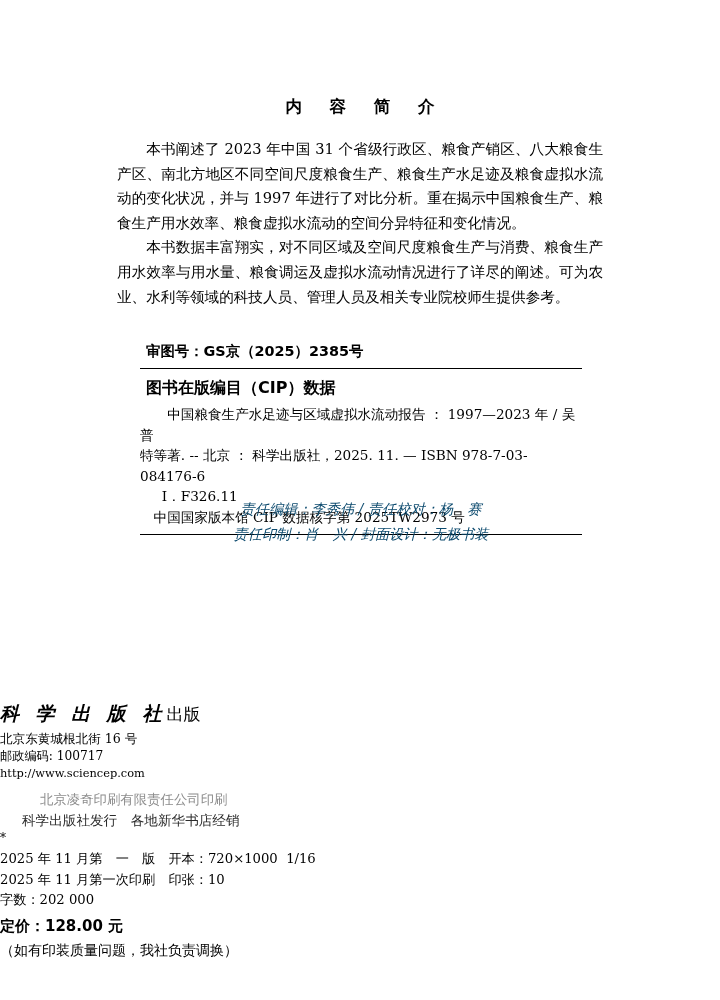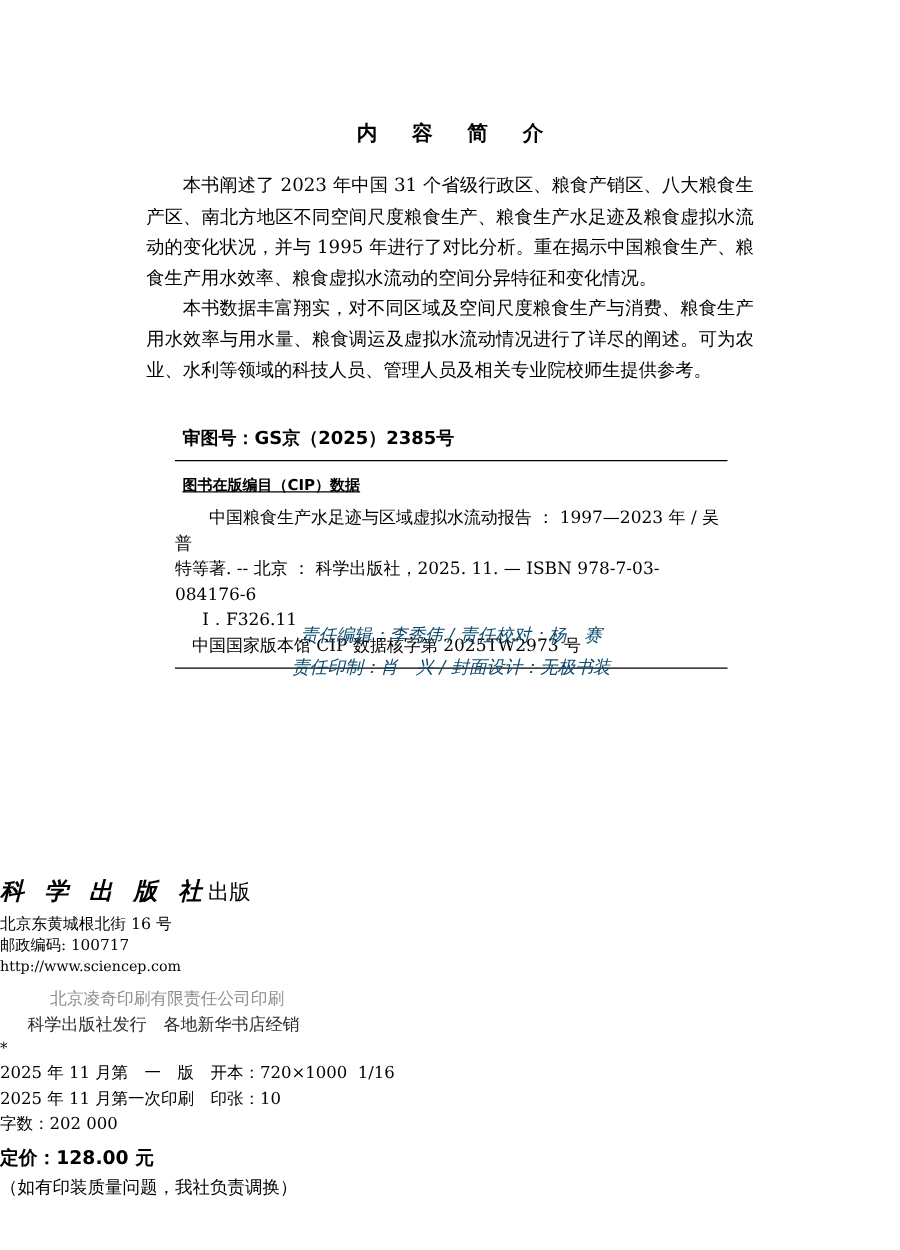--- a/index.html
+++ b/index.html
@@ -68,27 +68,26 @@
     font-family: "DejaVu Sans", "Liberation Sans", sans-serif;
   }
   .rule {
     border: 0;
     border-top: 1px solid #000;
     margin: 6px 0 0 0;
     height: 0;
     width: 100%;
   }
   .cip-heading {
-    font-size: 12px;
+    font-size: 16px;
     font-weight: bold;
     line-height: 22px;
     padding-left: 6px;
     margin-top: 8px;
     font-family: "DejaVu Sans", "Liberation Sans", sans-serif;
-    text-decoration: underline;
   }
   .cip-body {
     font-size: 13.6px;
     line-height: 20.5px;
     margin-top: 5px;
   }
   .cip-line-1 { text-indent: 2em; }
   .cip-line-2 { text-indent: 0; }
   .cip-line-3 { padding-left: 1.6em; }
   .cip-line-4 { text-indent: 1em; }
@@ -190,21 +189,21 @@
     margin-top: 1px;
   }
 </style>
 </head>
 <body>
 
 <div class="page">
 
   <div class="abstract-block">
     <div class="abstract-title">内 容 简 介</div>
-    <p class="abstract-para">本书阐述了 2023 年中国 31 个省级行政区、粮食产销区、八大粮食生产区、南北方地区不同空间尺度粮食生产、粮食生产水足迹及粮食虚拟水流动的变化状况，并与 1995 年进行了对比分析。重在揭示中国粮食生产、粮食生产用水效率、粮食虚拟水流动的空间分异特征和变化情况。</p>
+    <p class="abstract-para">本书阐述了 2023 年中国 31 个省级行政区、粮食产销区、八大粮食生产区、南北方地区不同空间尺度粮食生产、粮食生产水足迹及粮食虚拟水流动的变化状况，并与 1997 年进行了对比分析。重在揭示中国粮食生产、粮食生产用水效率、粮食虚拟水流动的空间分异特征和变化情况。</p>
     <p class="abstract-para">本书数据丰富翔实，对不同区域及空间尺度粮食生产与消费、粮食生产用水效率与用水量、粮食调运及虚拟水流动情况进行了详尽的阐述。可为农业、水利等领域的科技人员、管理人员及相关专业院校师生提供参考。</p>
   </div>
 
   <div class="cip-block">
     <div class="map-approval">审图号：GS京（2025）2385号</div>
     <hr class="rule">
     <div class="cip-heading">图书在版编目（CIP）数据</div>
     <div class="cip-body">
       <div class="cip-line-1">中国粮食生产水足迹与区域虚拟水流动报告 ： 1997—2023 年 / 吴普</div>
       <div class="cip-line-2">特等著. -- 北京 ： 科学出版社，2025. 11. — ISBN 978-7-03-084176-6</div>

